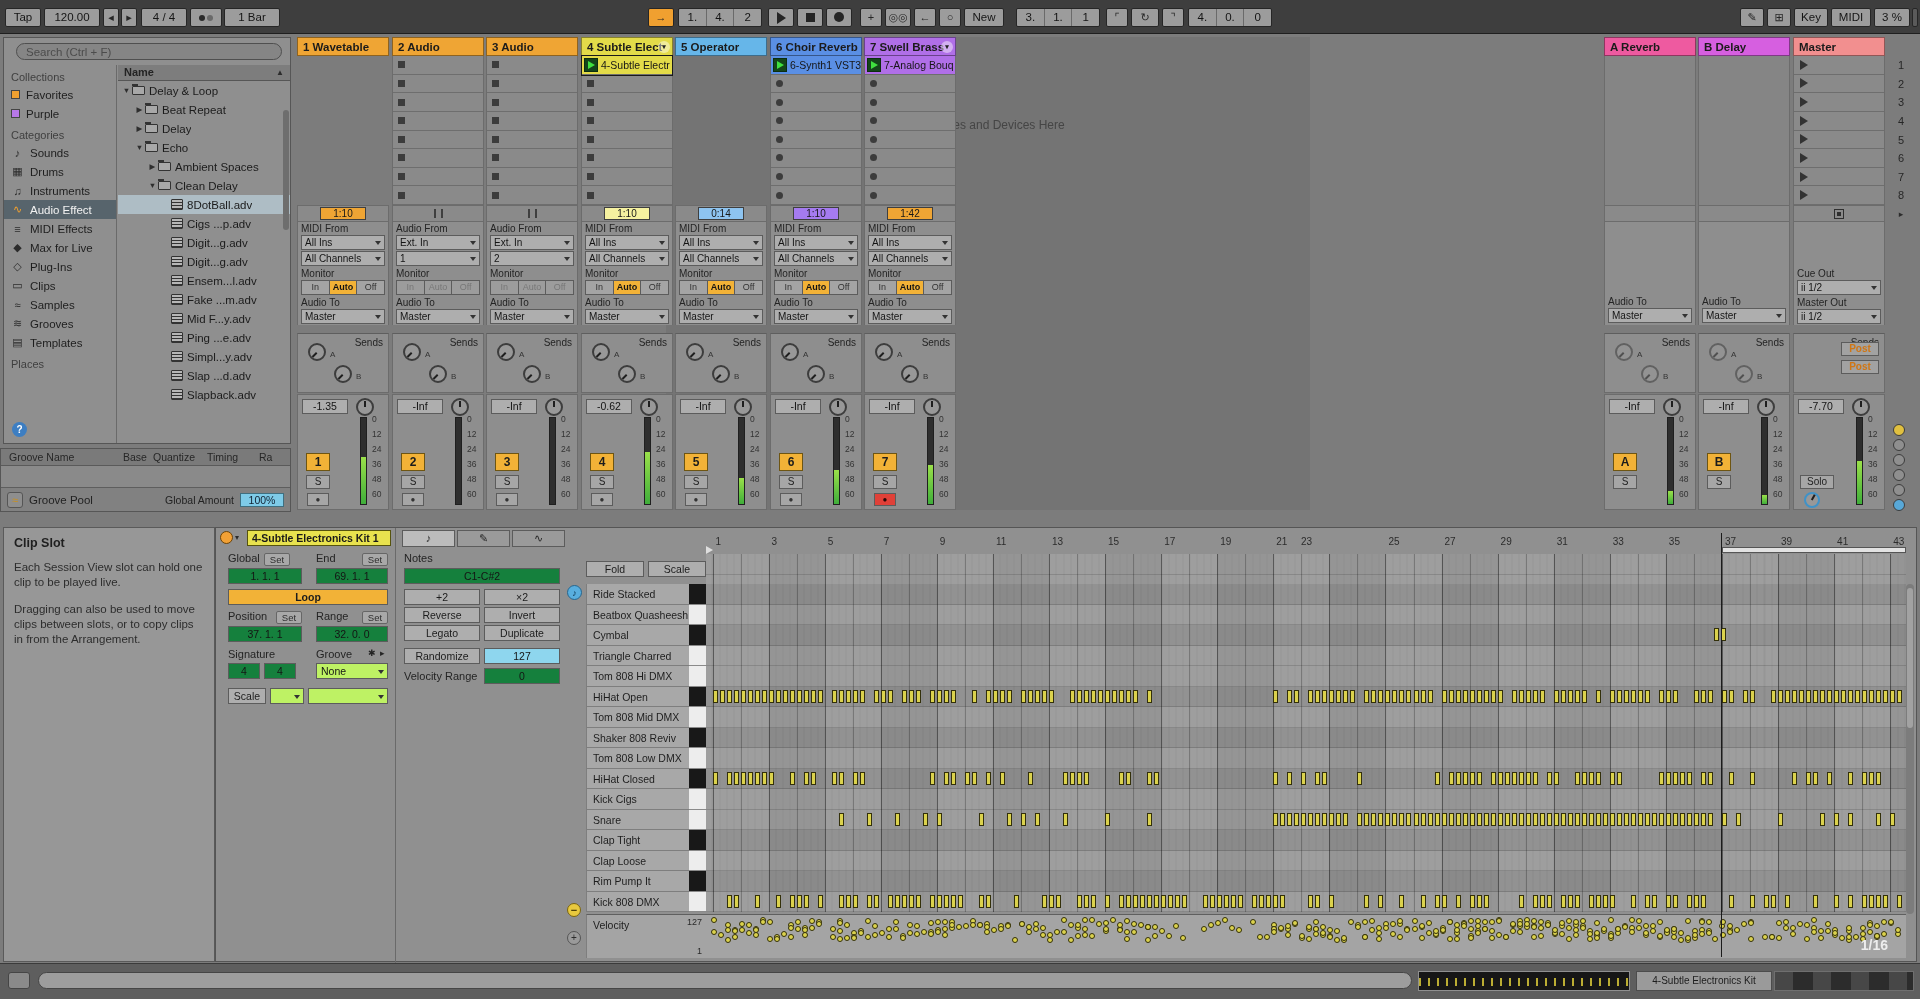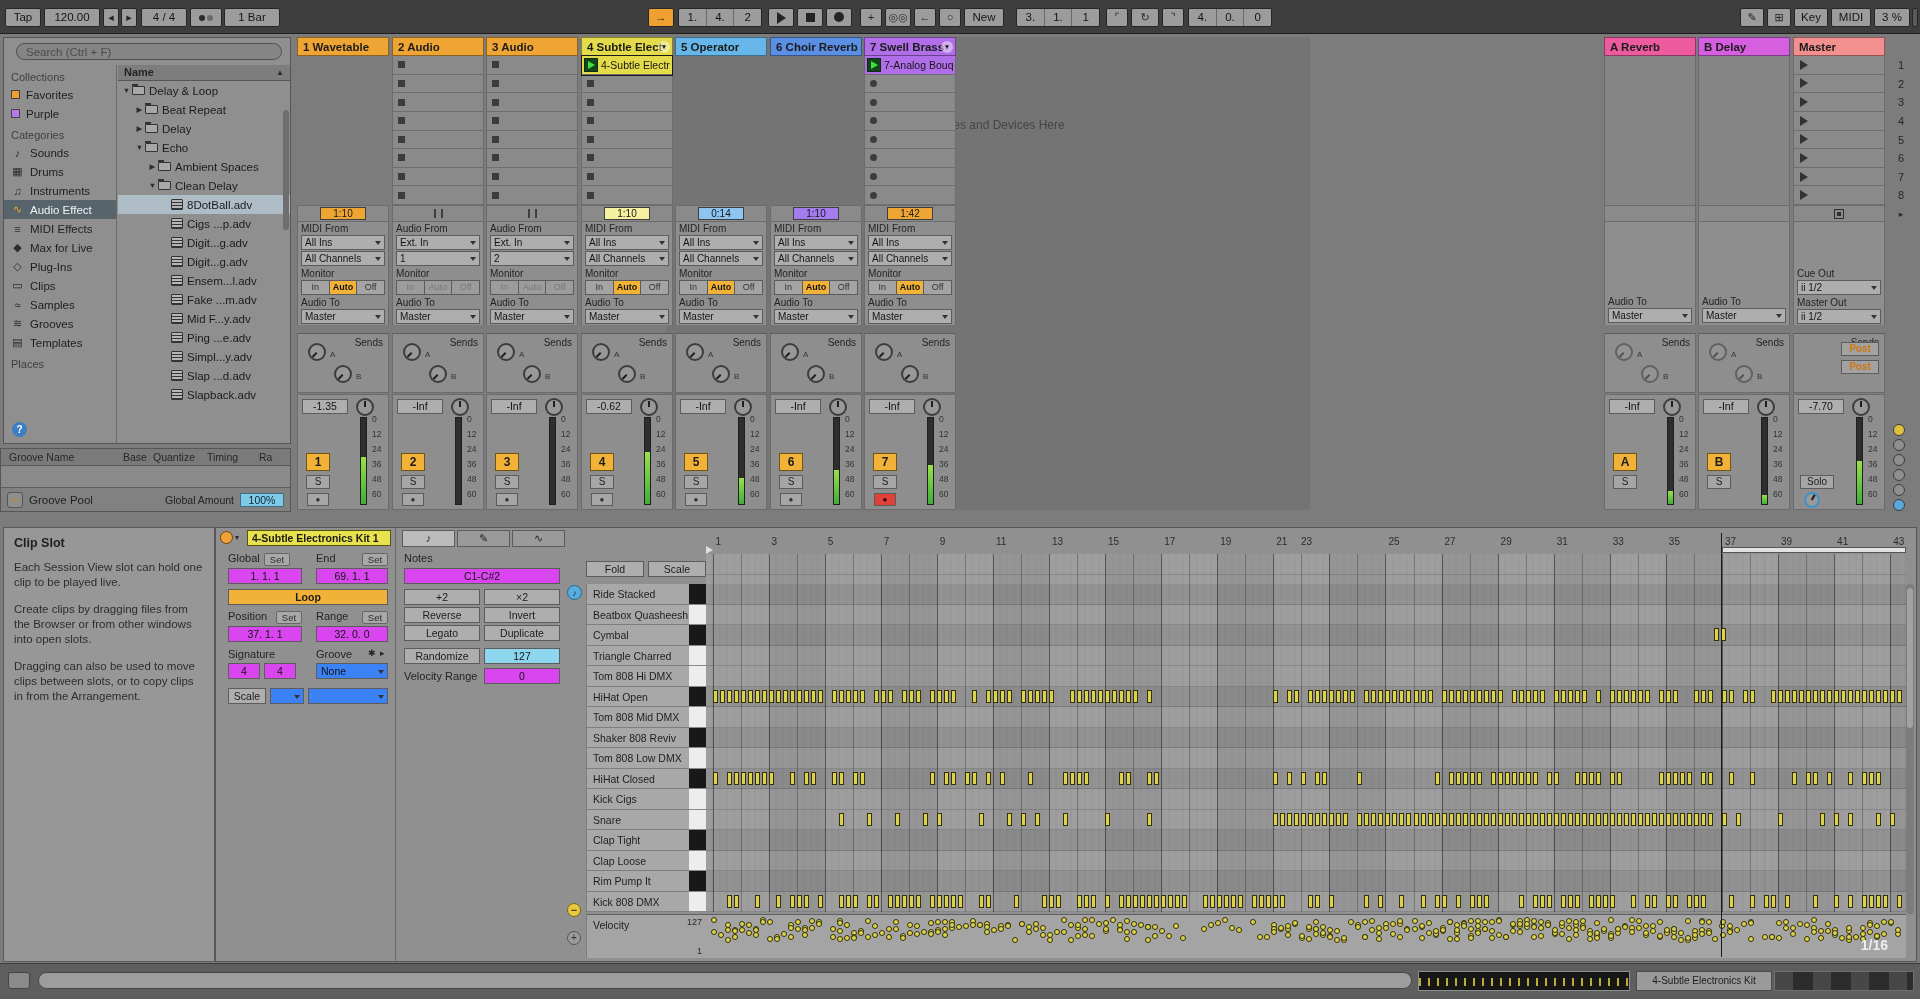--- a/index.html
+++ b/index.html
@@ -107,24 +107,24 @@
   .mscale div{height:15px;line-height:15px}
   #scene-col{position:absolute;left:1888px;top:37px;width:26px;height:473px}
   .scene-num{height:18.625px;font-size:11px;color:#262626;text-align:center;line-height:18px;border-bottom:1px solid transparent}
   .side-toggle{position:absolute;width:12px;height:12px;border-radius:50%;border:1px solid #3c3c3c}
   .stopall{width:10px;height:10px;border:1px solid #2f2f2f;display:flex;align-items:center;justify-content:center}
   .stopall i{width:4px;height:4px;background:#2f2f2f}
 
   
   #editor{position:absolute;left:215px;top:527px;width:1702px;height:435px;background:#909090;border:1px solid #555}
   .cp-lab{position:absolute;font-size:11px;color:#242424}
-  .cp-box{position:absolute;height:16px;background:#d946ef;border:1px solid #5c5c5c;font-size:10.5px;color:#141414;text-align:center;line-height:14px}
+  .cp-box{position:absolute;height:16px;background:#15803d;border:1px solid #5c5c5c;font-size:10.5px;color:#141414;text-align:center;line-height:14px}
   .cp-set{position:absolute;height:13px;background:#a8a8a8;border:1px solid #666;font-size:9.5px;color:#2c2c2c;text-align:center;line-height:11px;width:26px;border-radius:2px}
   .cp-btn{position:absolute;height:16px;background:#aeaeae;border:1px solid #5c5c5c;font-size:10.5px;color:#1c1c1c;text-align:center;line-height:14px}
-  .cp-dd{position:absolute;height:16px;background:#3b82f6;border:1px solid #5c5c5c;font-size:10.5px;color:#141414;line-height:14px;padding:0 12px 0 4px}
+  .cp-dd{position:absolute;height:16px;background:#bef264;border:1px solid #5c5c5c;font-size:10.5px;color:#141414;line-height:14px;padding:0 12px 0 4px}
   .cp-dd::after{content:"";position:absolute;right:3px;top:6px;border:3px solid transparent;border-top:4px solid #333}
   #clip-title{position:absolute;left:31px;top:2px;width:144px;height:16px;background:#e8e24e;border:1px solid #56530e;font-size:10.5px;font-weight:bold;color:#191919;line-height:14px;padding-left:4px;white-space:nowrap;overflow:hidden}
   #clip-color{position:absolute;left:4px;top:3px;width:13px;height:13px;border-radius:50%;background:#f2a136;border:1px solid #6b4308}
   #clip-dd{position:absolute;left:19px;top:5px;font-size:8px;color:#2c2c2c}
   .ntab{position:absolute;top:2px;width:53px;height:17px;background:#9a9a9a;border:1px solid #5c5c5c;font-size:11px;color:#2a2a2a;text-align:center;line-height:15px}
   .ntab.sel{background:#bcbcbc}
   #vr-box{background:#8ed6ee}
   #fold-btn,#scale-btn2{position:absolute;top:33px;height:16px;background:#aeaeae;border:1px solid #5c5c5c;font-size:10.5px;color:#1c1c1c;text-align:center;line-height:14px}
   #preview-toggle{position:absolute;left:351px;top:57px;width:15px;height:15px;border-radius:50%;background:#58aede;border:1px solid #27668e;color:#0d3450;font-size:9px;text-align:center;line-height:14px;font-weight:bold}
   #lane-minus{position:absolute;left:351px;top:375px;width:14px;height:14px;border-radius:50%;background:#e8c93e;border:1px solid #7a6410;color:#4a3c06;font-size:11px;text-align:center;line-height:12px;font-weight:bold}
@@ -387,21 +387,20 @@
       <div id="groove-ic">≈</div>
       <span class="lab">Groove Pool</span>
       <span id="ga-label">Global Amount</span>
       <div id="ga-value">100%</div>
     </div>
   </div>
 
   <div id="info">
     <h3>Clip Slot</h3>
     <p>Each Session View slot can hold one clip to be played live.</p>
-    <p>Create clips by dragging files from the Browser or from other windows into open slots.</p>
     <p>Dragging can also be used to move clips between slots, or to copy clips in from the Arrangement.</p>
   </div>
 
   <div id="drop-zone"></div>
   <div id="drop-hint">Drop Files and Devices Here</div>
   <div id="session">
       <div class="tcol" style="left: 5px;">
         <div class="t-head" style="background: rgb(239, 165, 52);">1 Wavetable</div>
         <div class="t-stop">
           <div class="timer" style="background: rgb(239, 165, 52);">1:10</div>
@@ -726,20 +725,50 @@
             <div>48</div>
             <div>60</div>
           </div>
           <div class="num-chip">5</div>
           <div class="s-chip">S</div>
           <div class="arm-chip">●</div>
         </div>
       </div>
       <div class="tcol" style="left: 478px;">
         <div class="t-head" style="background: rgb(90, 143, 228);">6 Choir Reverb</div>
+        <div class="t-slots">
+          <div class="slot" style="background: rgb(90, 143, 228);">
+            <div class="clip-play">
+              <div class=""></div>
+              <i></i>
+            </div>
+            <div class="clip-name">6-Synth1 VST3</div>
+          </div>
+          <div class="slot">
+            <div class="sci"></div>
+          </div>
+          <div class="slot">
+            <div class="sci"></div>
+          </div>
+          <div class="slot">
+            <div class="sci"></div>
+          </div>
+          <div class="slot">
+            <div class="sci"></div>
+          </div>
+          <div class="slot">
+            <div class="sci"></div>
+          </div>
+          <div class="slot">
+            <div class="sci"></div>
+          </div>
+          <div class="slot">
+            <div class="sci"></div>
+          </div>
+        </div>
         <div class="t-stop">
           <div class="timer" style="background: rgb(165, 123, 240);">1:10</div>
         </div>
         <div class="t-io">
           <div class="io-lab">MIDI From</div>
           <div class="dd">All Ins</div>
           <div class="dd">All Channels</div>
           <div class="io-lab">Monitor</div>
           <div class="seg">
             <div>In</div>

